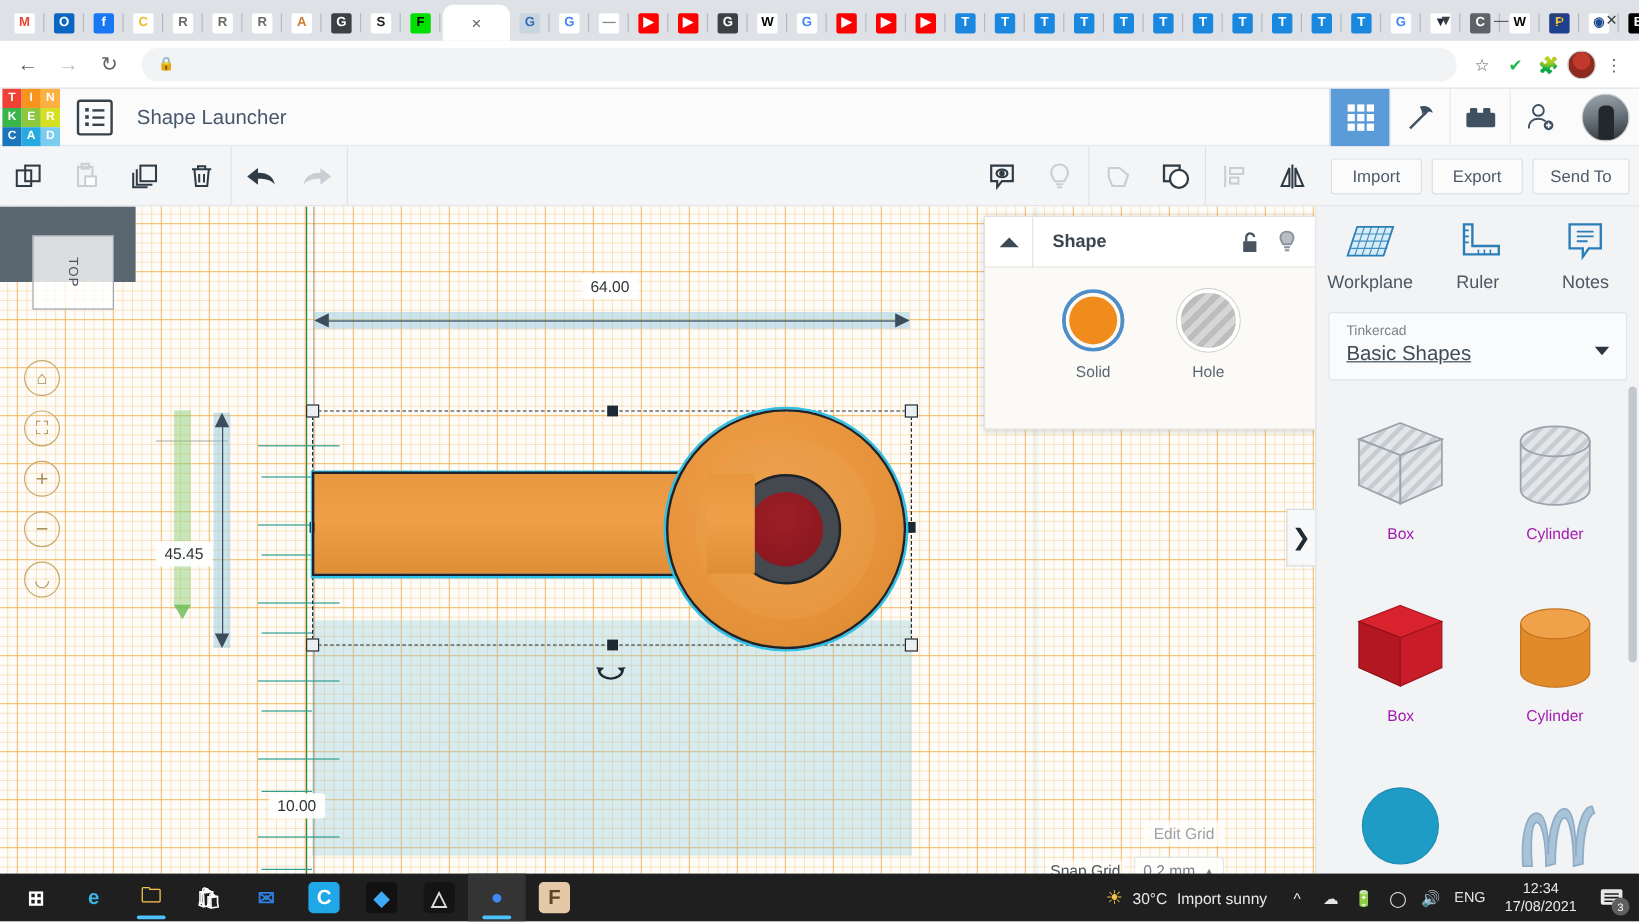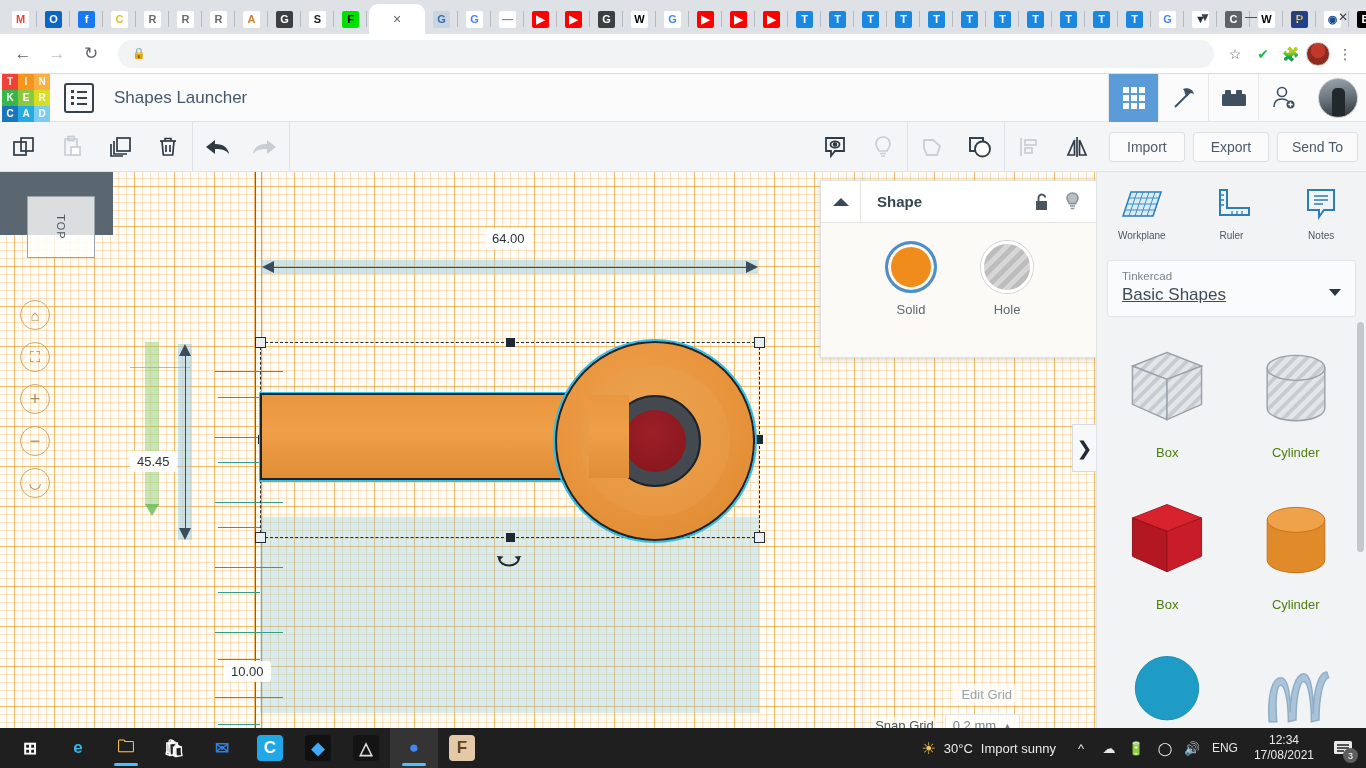--- a/index.html
+++ b/index.html
@@ -307,41 +307,41 @@
   
   #sidebar {
     width: 270px; background: #f2f3f5; border-left: 1px solid #e0e2e5;
     display: flex; flex-direction: column; position: relative;
   }
   #sb-tools { display: flex; height: 82px; background: #f2f3f5; }
   .sb-tool {
     flex: 1; display: flex; flex-direction: column; align-items: center;
     justify-content: center; gap: 6px; color: #2b7fb8;
   }
-  .sb-tool-label { font-size: 10px; color: #4c5862; }
+  .sb-tool-label { font-size: 15px; color: #4c5862; }
   #sb-dropdown {
     margin: 6px 10px 0; background: #fafbfc; border: 1px solid #e2e4e7;
     border-radius: 3px; padding: 9px 14px 11px; position: relative;
   }
   #sb-dd-sub { font-size: 11.5px; color: #7b848c; }
   #sb-dd-main { font-size: 17px; color: #3f4b56; margin-top: 3px; text-decoration: underline; }
   #sb-dd-caret {
     position: absolute; right: 14px; top: 28px;
     width: 0; height: 0; border-left: 6px solid transparent;
     border-right: 6px solid transparent; border-top: 7px solid #2b3640;
   }
   #sb-grid {
     flex: 1; display: grid; grid-template-columns: 1fr 1fr;
     gap: 0; padding: 16px 6px 0; overflow: hidden; align-content: start;
   }
   .sb-item {
     height: 152px; display: flex; flex-direction: column;
     align-items: center; justify-content: flex-start; padding-top: 8px;
   }
-  .sb-item-label { font-size: 13px; color: #4d7c0f; margin-top: 8px; }
+  .sb-item-label { font-size: 13px; color: #a21caf; }
   .shape3d { width: 96px; height: 96px; position: relative; }
   #sb-scrollbar {
     position: absolute; right: 2px; top: 150px; width: 7px; height: 230px;
     background: #c3c8cd; border-radius: 4px;
   }
   #sb-scrolltrack {
     position: absolute; right: 2px; top: 140px; width: 7px; bottom: 6px;
     background: #e6e8ea; border-radius: 4px; z-index: -1;
   }
 
@@ -548,21 +548,21 @@
       </div>
     <div class="dm-row">
         <div class="dm-dot"></div>
         <div class="dm-line"></div>
       </div>
     <div class="dm-row">
         <div class="dm-dot"></div>
         <div class="dm-line"></div>
       </div>
   </div>
-  <div id="doc-title">Shapes Launcher</div>
+  <div id="doc-title">Shape Launcher</div>
   <div id="tc-header-right">
     <div class="hdr-ico-btn active">
       <svg width="26" height="26" viewBox="0 0 26 26">
         <g fill="#ffffff">
           <rect x="2" y="2" width="6" height="6"></rect>
             <rect x="10" y="2" width="6" height="6"></rect>
             <rect x="18" y="2" width="6" height="6"></rect>
           <rect x="2" y="10" width="6" height="6"></rect>
             <rect x="10" y="10" width="6" height="6"></rect>
             <rect x="18" y="10" width="6" height="6"></rect>

